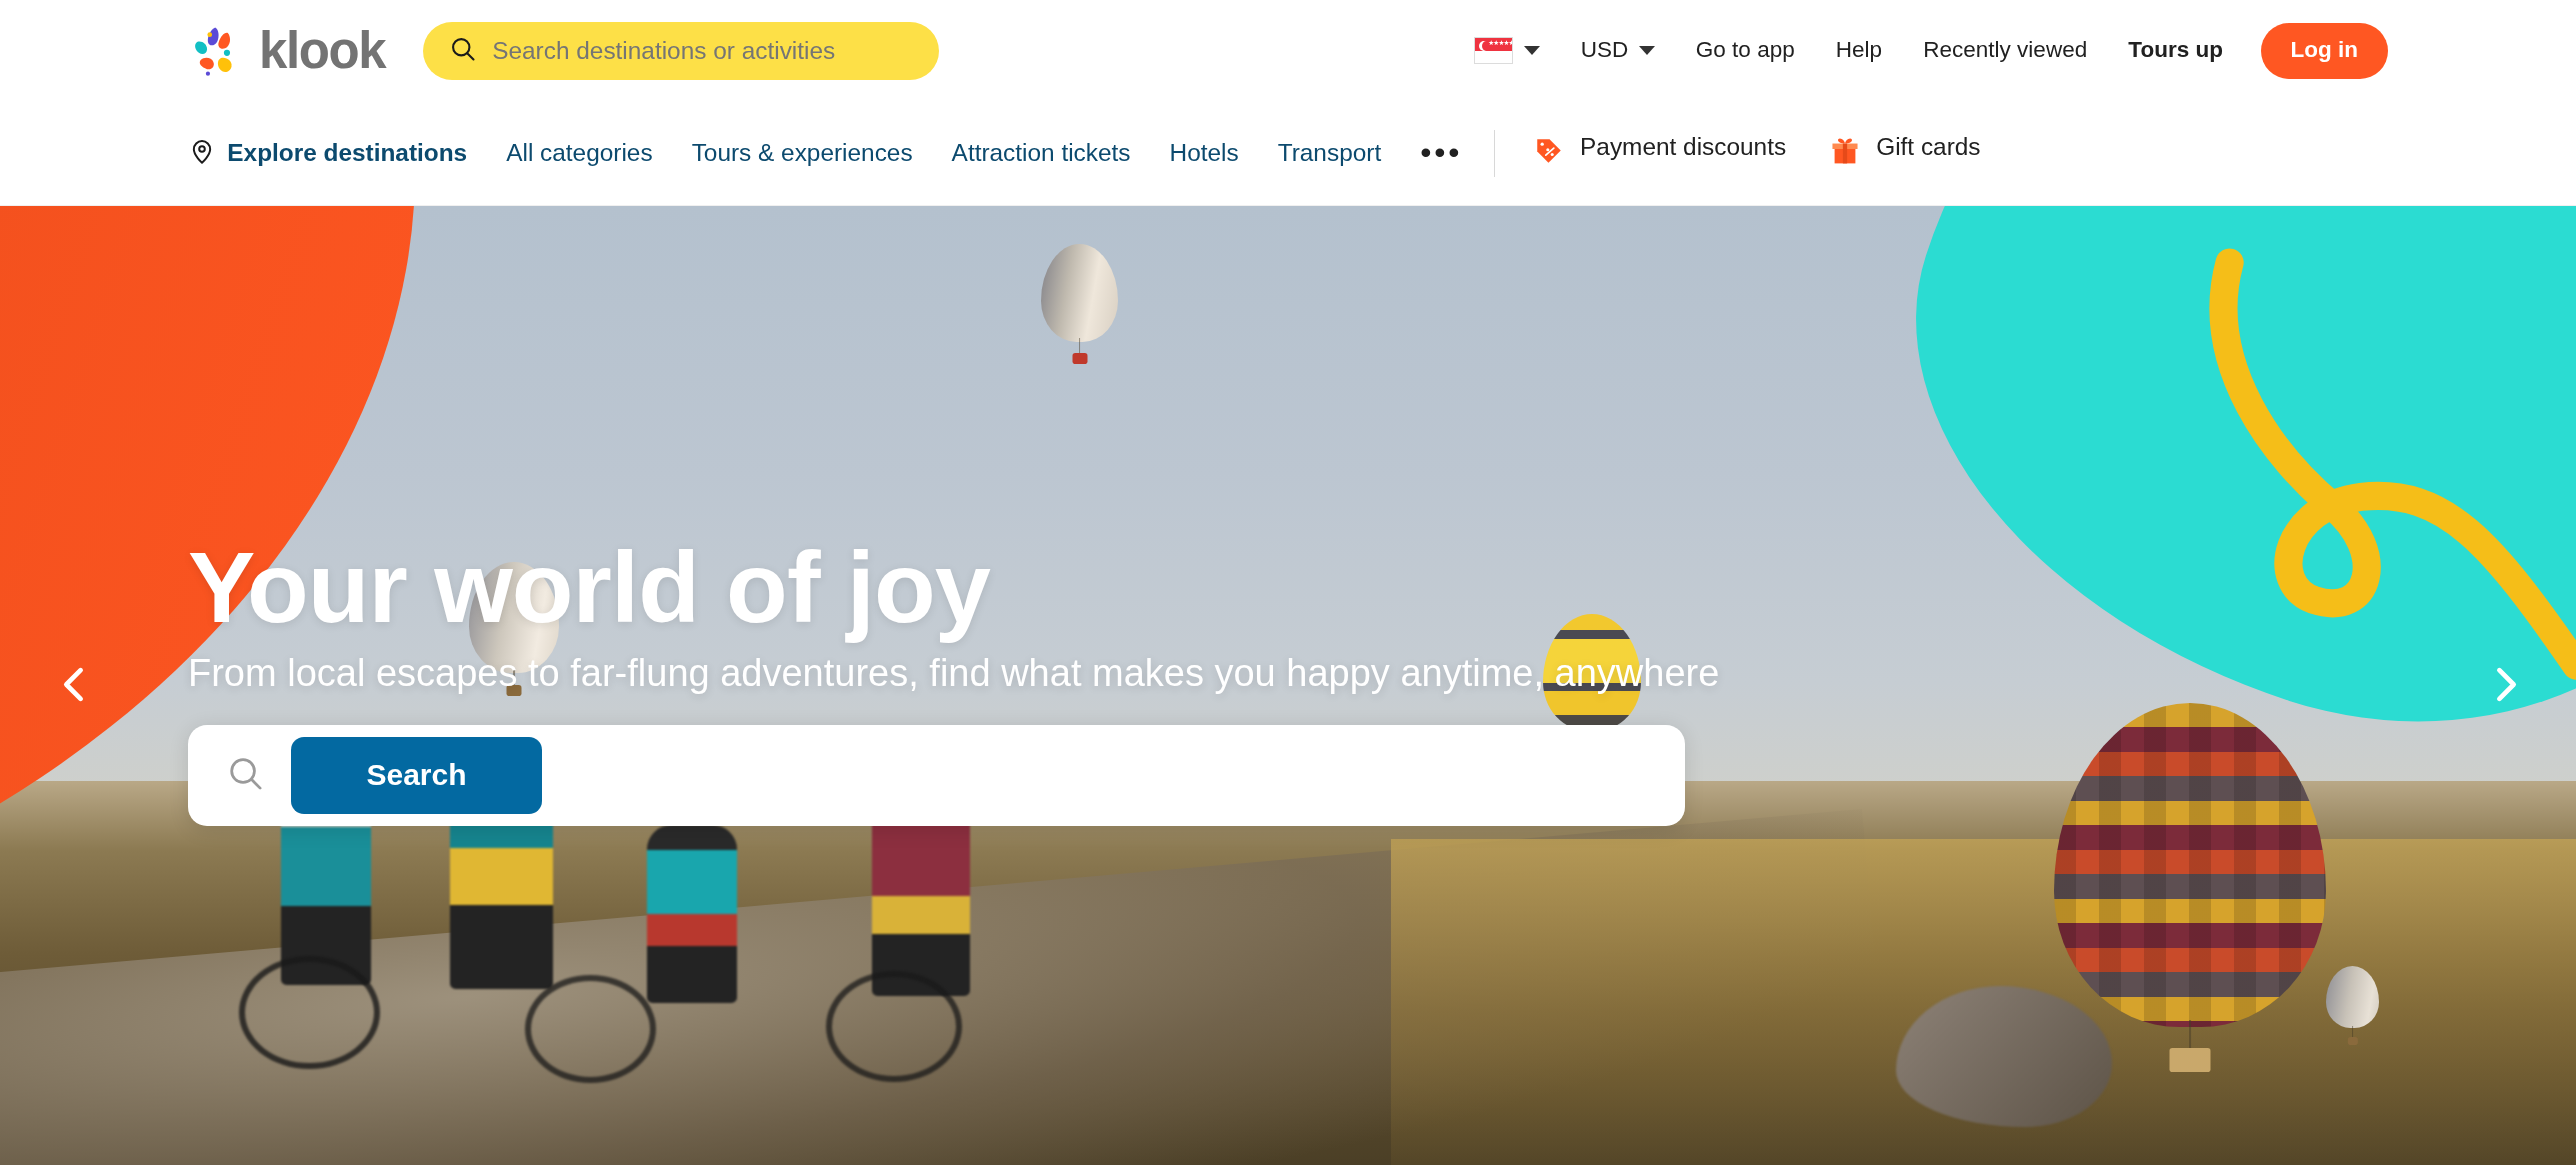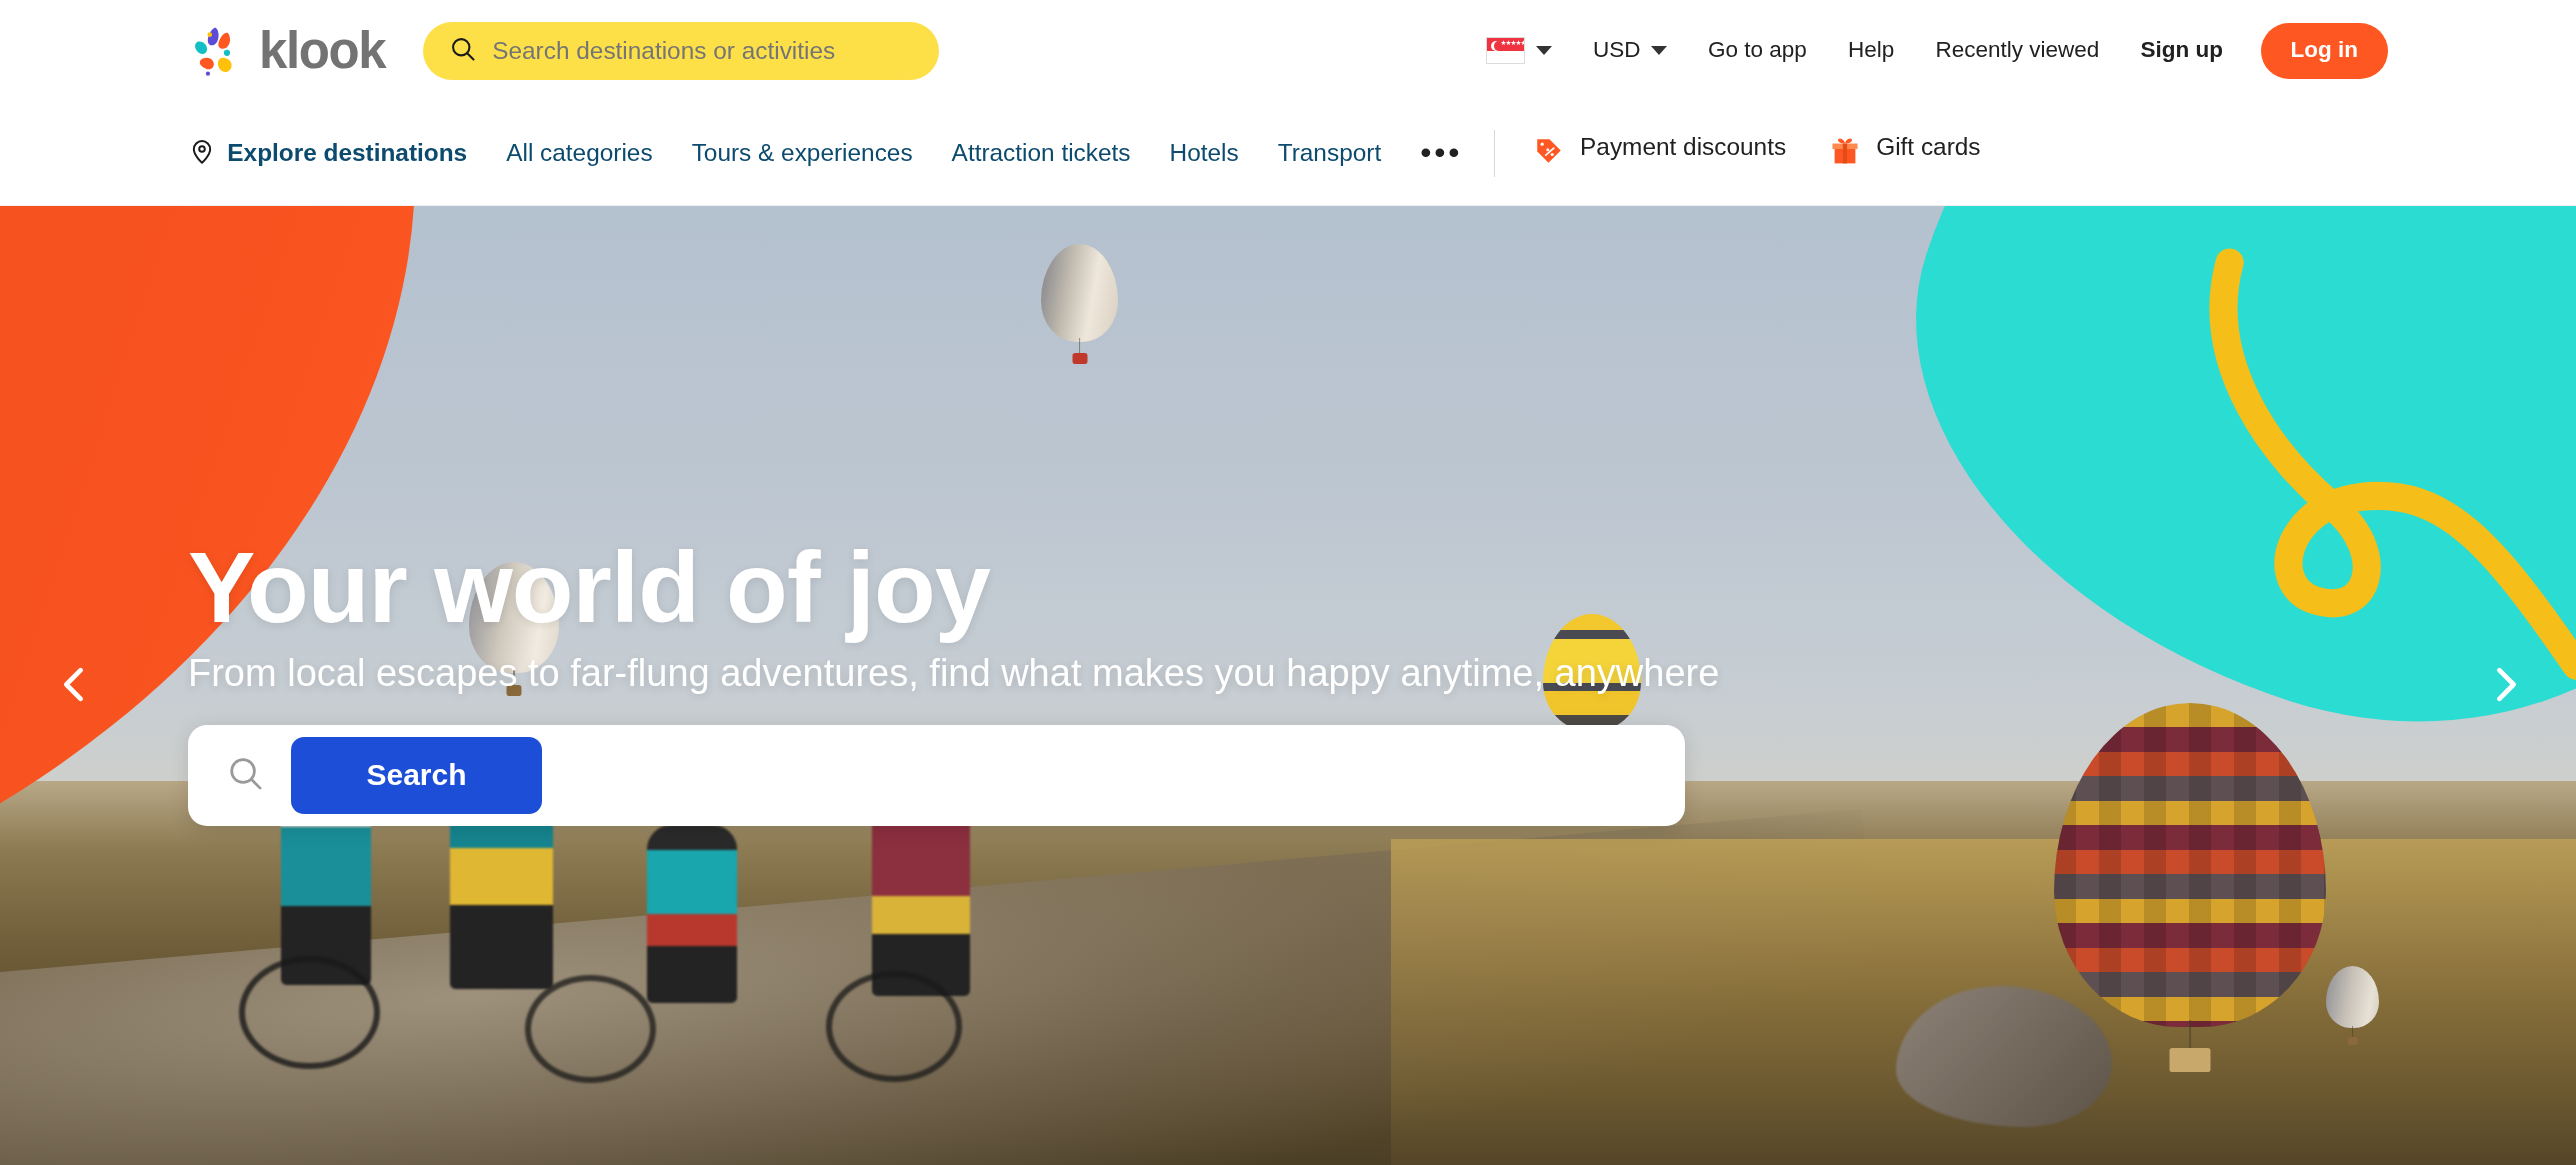--- a/index.html
+++ b/index.html
@@ -284,21 +284,21 @@
   .hero-searchbar .mag2 { flex: 0 0 auto; margin-right: 26px; }
   .hero-searchbar input {
     flex: 1;
     border: none; outline: none; background: transparent;
     font-size: 32px;
     color: #8a8a8a;
     font-family: "Liberation Sans", sans-serif;
   }
   .hero-searchbar input::placeholder { color: #9e9e9e; }
   .hero-search-btn {
-    background: #1d4ed8;
+    background: #0369a1;
     color: #ffffff;
     border: none;
     border-radius: 13px;
     width: 251px;
     height: 77px;
     font-size: 30px;
     font-weight: 700;
     cursor: pointer;
     font-family: "Liberation Sans", sans-serif;
   }
@@ -369,21 +369,21 @@
 
     <div class="hr-item">
       <span>Help</span>
     </div>
 
     <div class="hr-item">
       <span>Recently viewed</span>
     </div>
 
     <div class="hr-item hr-bold">
-      <span>Sign up</span>
+      <span>Tours up</span>
     </div>
 
     <button class="login-btn">Log in</button>
   </div>
 </div>
 
 <div class="nav-bar">
 
   <div class="nav-item strong">
     <span>

